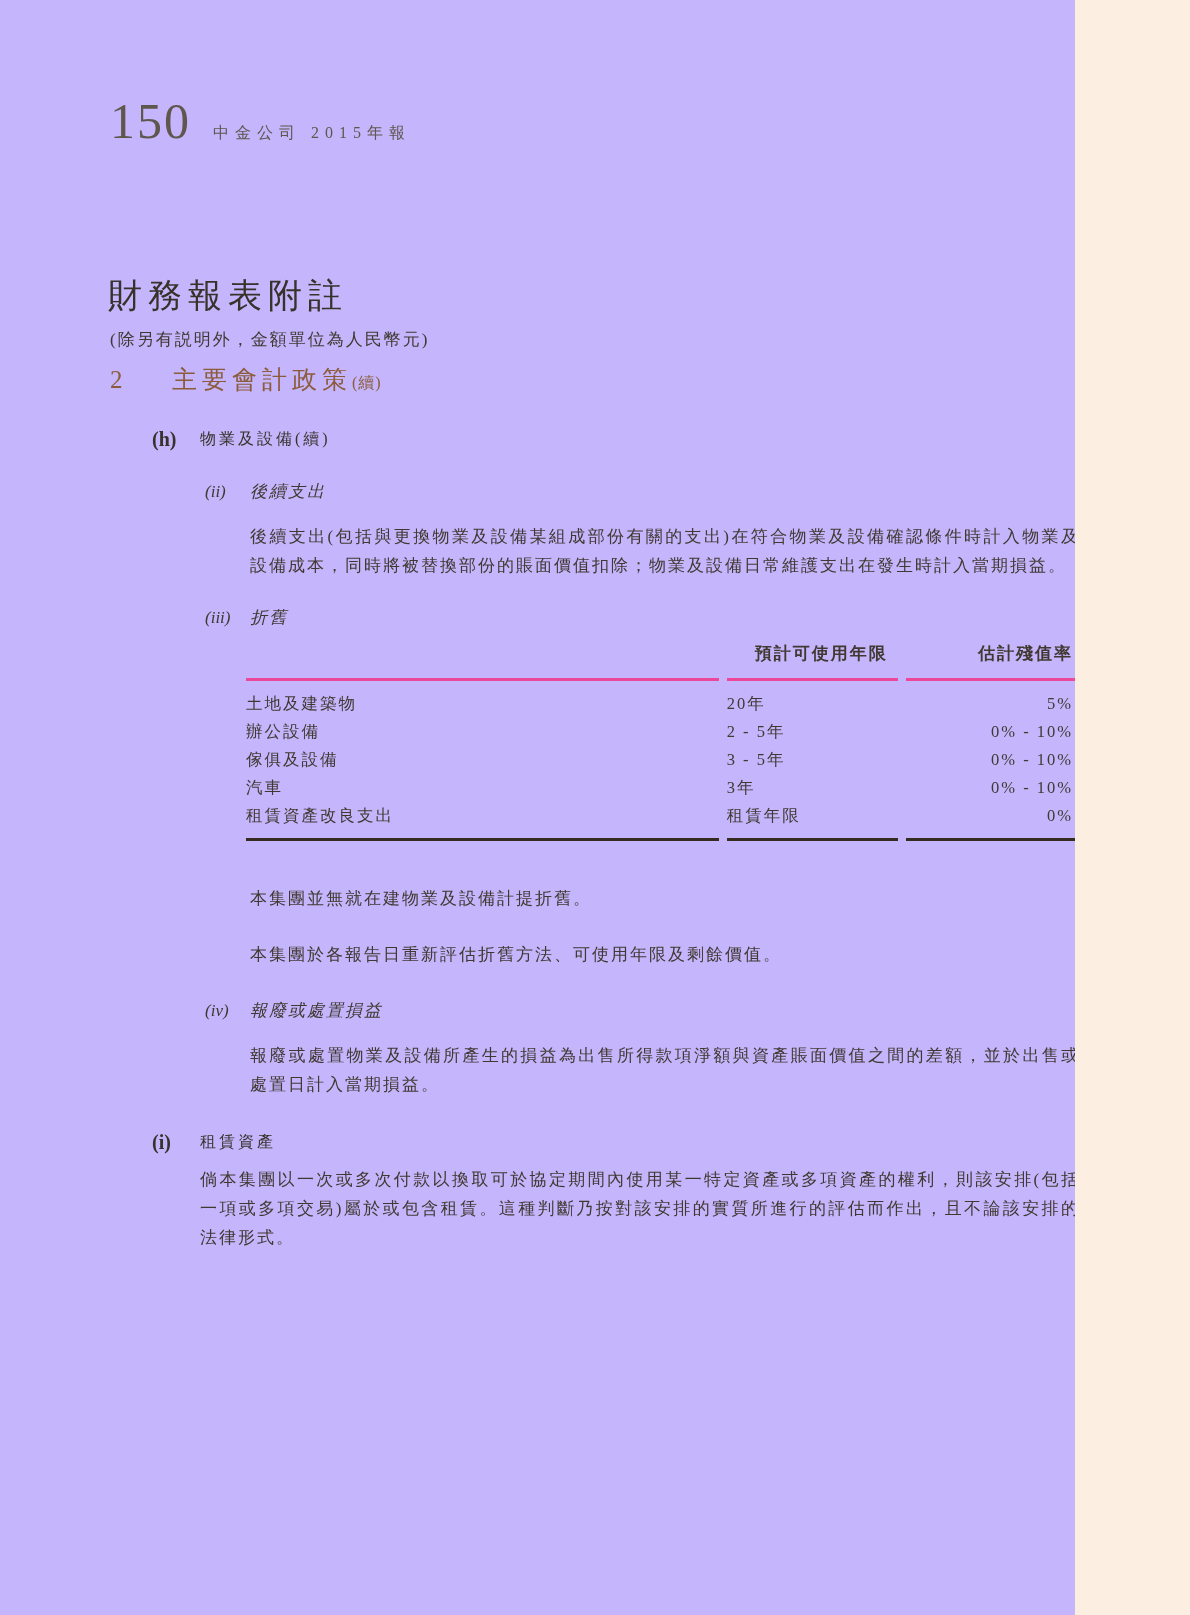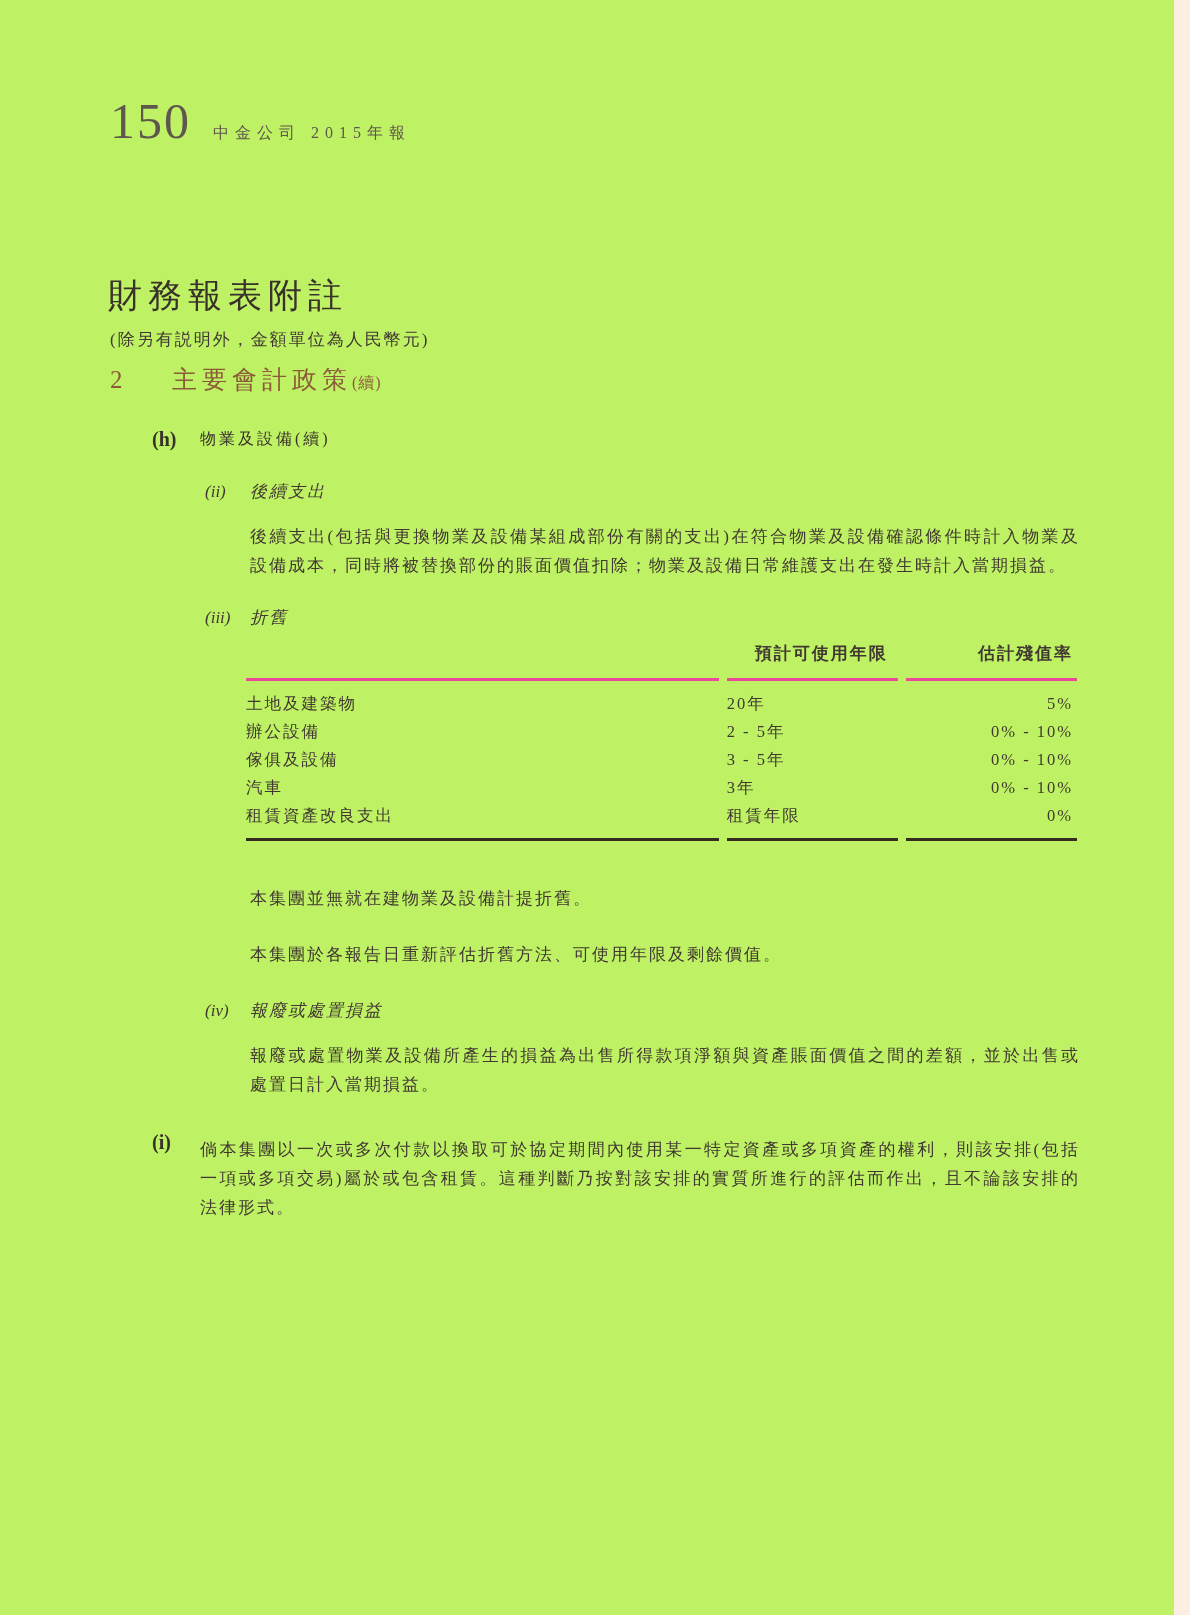--- a/index.html
+++ b/index.html
@@ -1,19 +1,19 @@
 <!DOCTYPE html>
 <html><head>
 <meta charset="utf-8">
 <style>
   html,body { margin:0; padding:0; background:#fcefe1; }
   .page {
     position:relative;
-    width:1174px; height:1615px;
-    background:#bef264;
+    width:1075px; height:1615px;
+    background:#c4b5fd;
     font-family:"Liberation Serif","DejaVu Serif",serif;
     color:#413931;
     overflow:hidden;
   }
   
   .page-header { position:absolute; left:110px; top:96px; display:flex; align-items:baseline; }
   .page-number { font-size:50px; line-height:1; color:#5f574d; letter-spacing:2px; }
   .report-name { font-size:16px; color:#5f574d; letter-spacing:6px; margin-left:22px; }
   
   .doc-title { position:absolute; left:108px; top:276px; margin:0; font-size:34px; font-weight:400; letter-spacing:6px; color:#39322b; line-height:1.2; }
@@ -155,18 +155,19 @@
             <p class="para">報廢或處置物業及設備所產生的損益為出售所得款項淨額與資產賬面價值之間的差額，並於出售或處置日計入當期損益。</p>
           </div>
         </div>
 
       </div>
     </div>
 
     <div class="sub sub-i">
       <span class="sub-label">(i)</span>
       <div class="sub-content">
+        <div class="sub-title">租賃資產</div>
         <p class="para">倘本集團以一次或多次付款以換取可於協定期間內使用某一特定資產或多項資產的權利，則該安排(包括一項或多項交易)屬於或包含租賃。這種判斷乃按對該安排的實質所進行的評估而作出，且不論該安排的法律形式。</p>
       </div>
     </div>
 
   </main>
 </div>
 
 </body></html>

